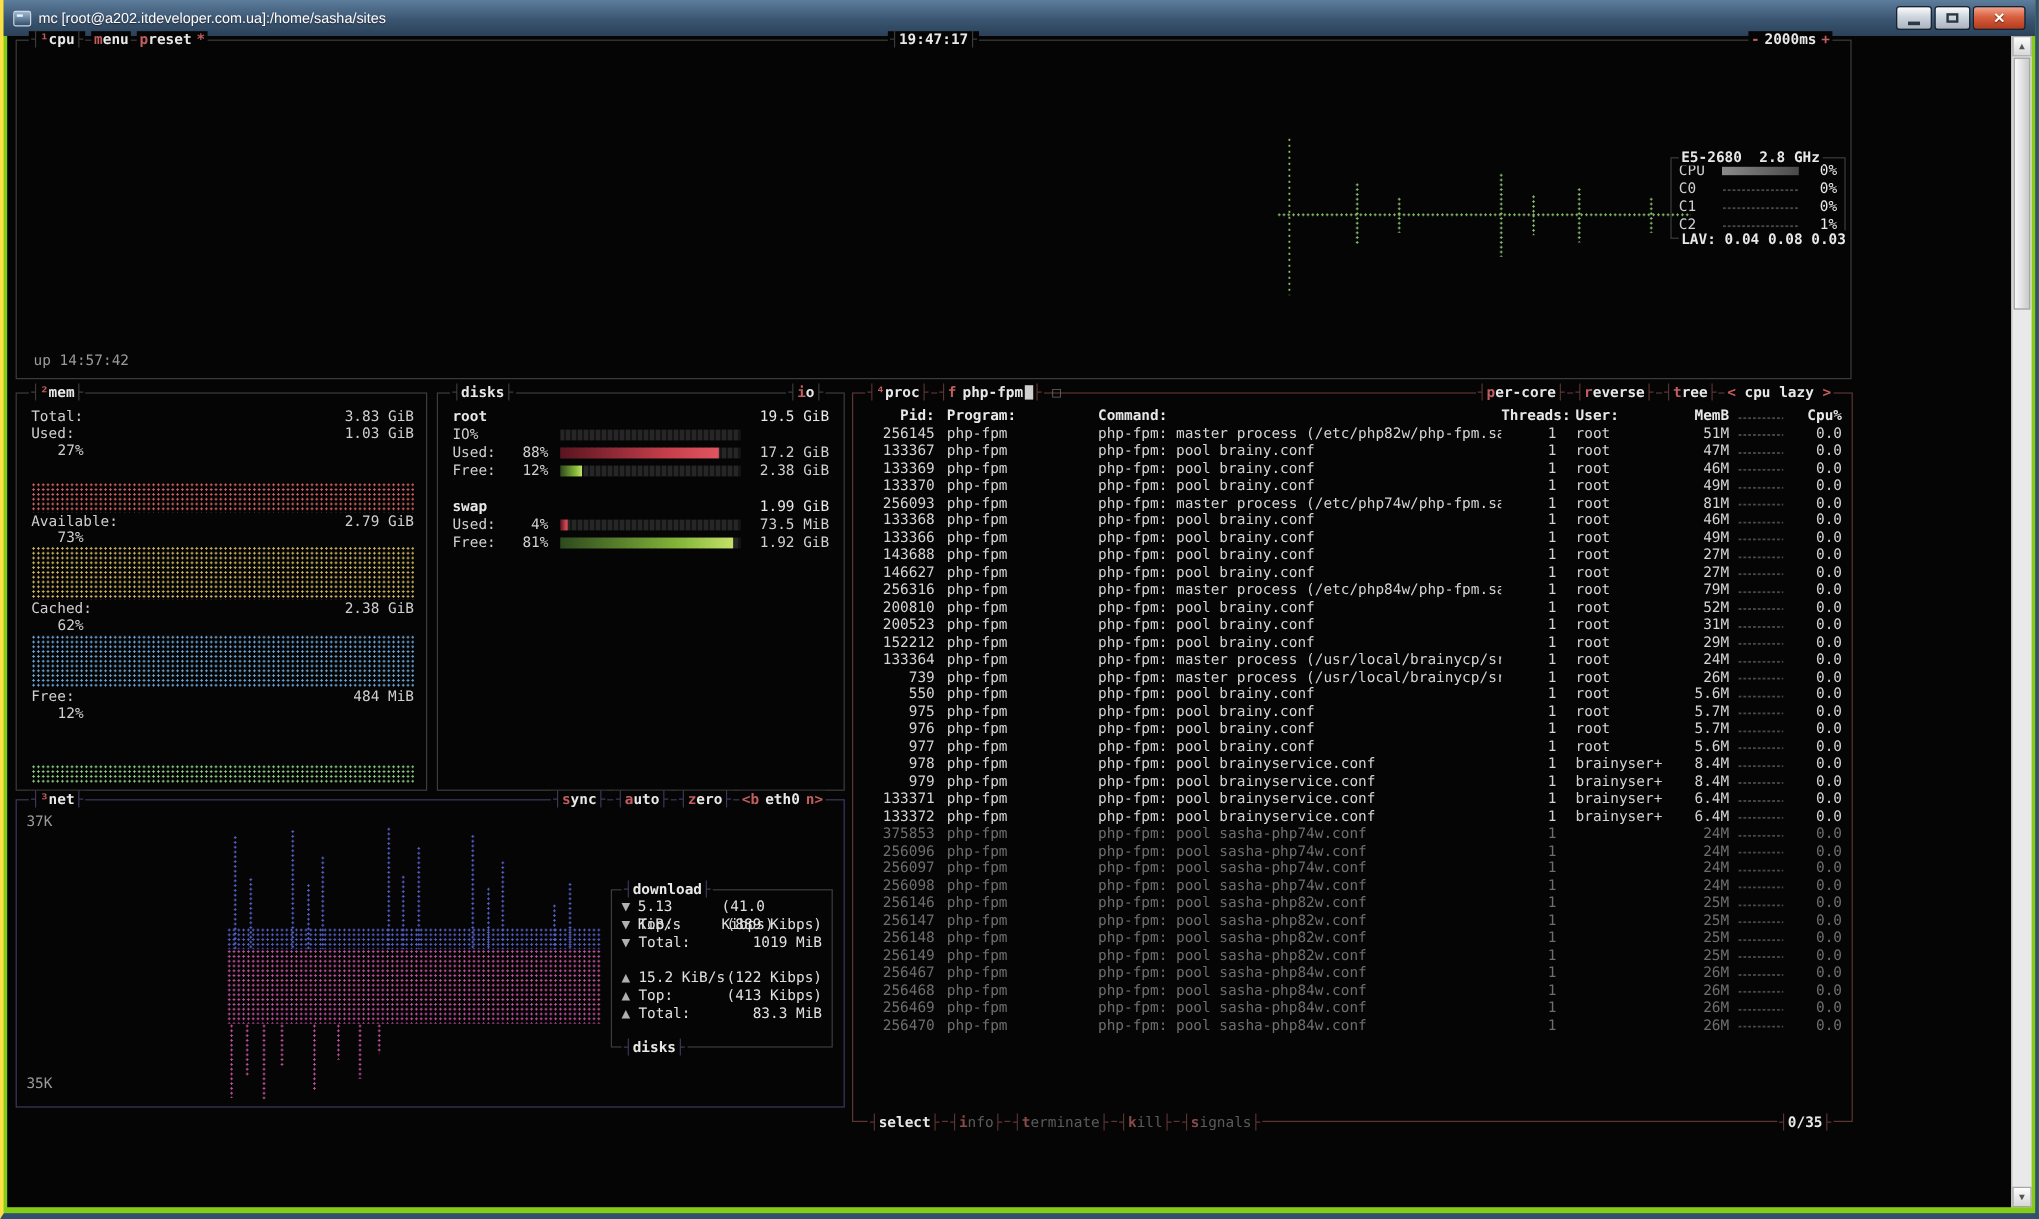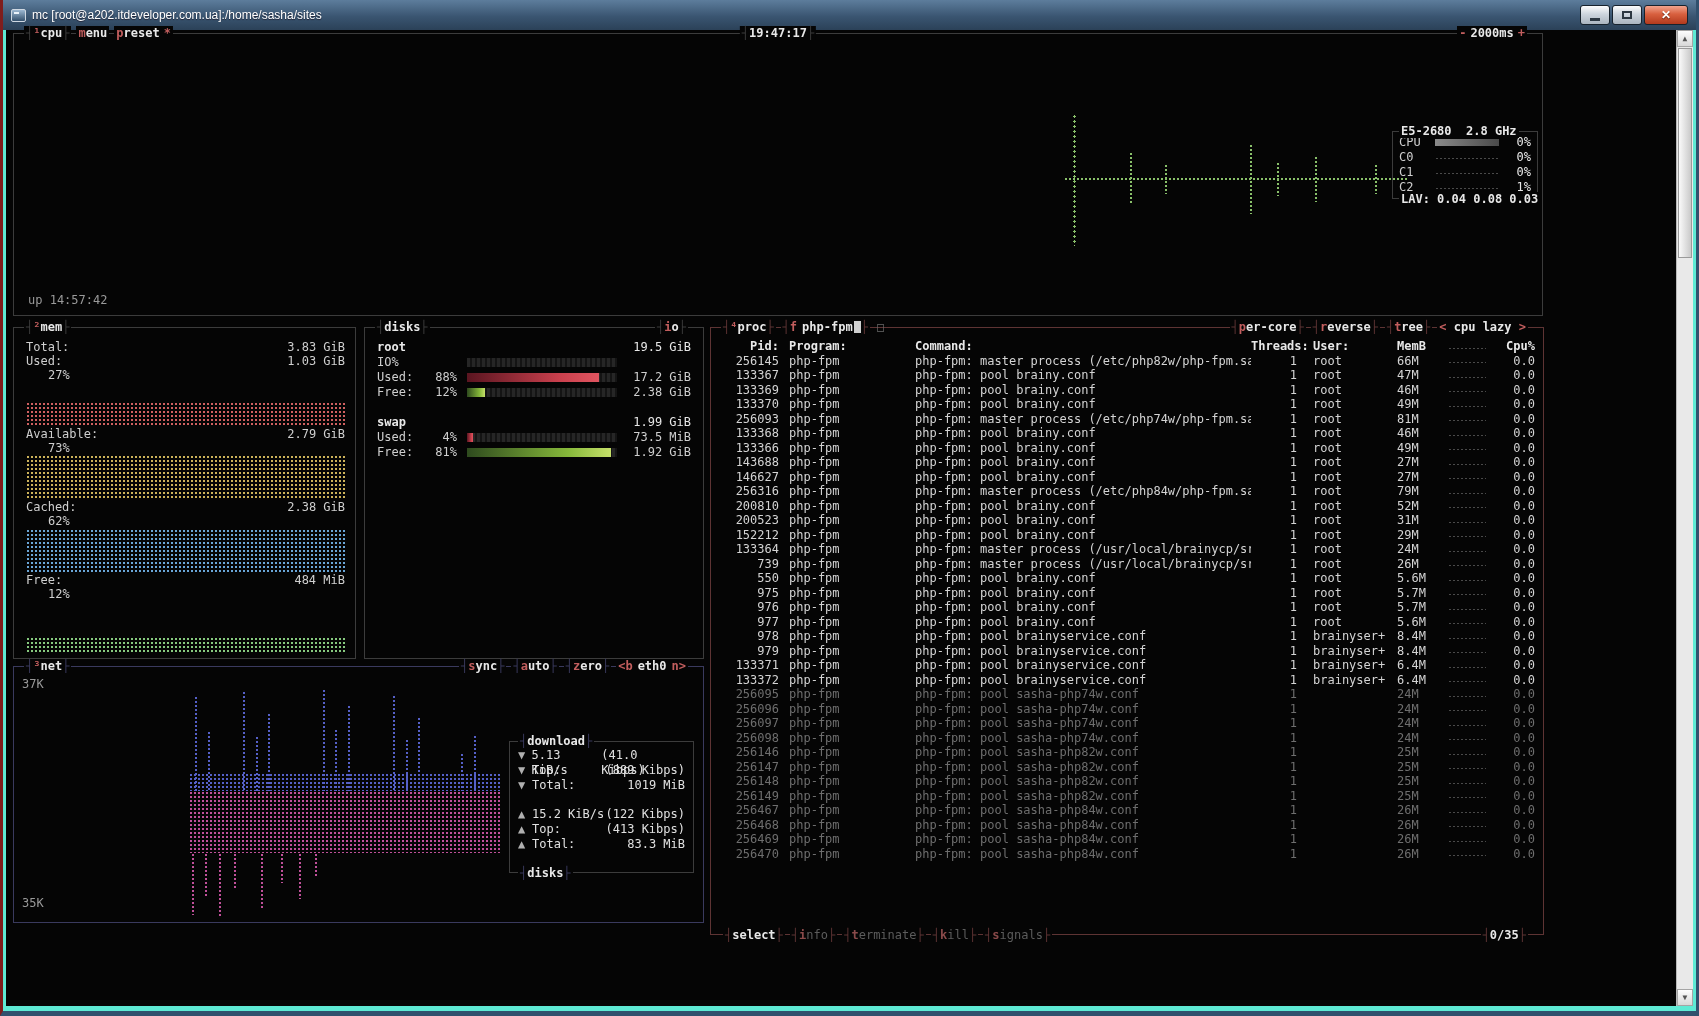--- a/index.html
+++ b/index.html
@@ -1,19 +1,19 @@
 <!DOCTYPE html>
 <html><head>
 <meta charset="utf-8">
 <style>
   *{margin:0;padding:0;box-sizing:border-box}
   html,body{width:1699px;height:1016px;background:#000;overflow:hidden}
   body{font-family:"DejaVu Sans Mono",monospace;font-size:12px;color:#cfcfcf}
 
-  .window{position:absolute;inset:0;background:#5eead4;border-left:3px solid #7f1d1d;border-right:3px solid #31506d;border-bottom:5px solid #31506d}
+  .window{position:absolute;inset:0;background:#84cc16;border-left:3px solid #fde047;border-right:3px solid #31506d;border-bottom:5px solid #31506d}
 
   
   .titlebar{position:absolute;left:0;top:0;right:0;height:30px;
     background:linear-gradient(#5d7d9c,#3a5571 55%,#2b4158);
     display:flex;align-items:center;padding:0 8px;
     font-family:"Liberation Sans",sans-serif;font-size:12px;color:#fff}
   .app-icon{width:15px;height:13px;margin-right:6px;border:1px solid #cfd8e2;border-radius:2px;
     background:linear-gradient(#9db8d2,#33506c);position:relative}
   .app-icon::after{content:"";position:absolute;left:2px;top:2px;width:5px;height:2px;background:#eaf2fa}
   .title-text{flex:1;white-space:nowrap;overflow:hidden;text-shadow:0 1px 1px #223}
@@ -111,21 +111,21 @@
   .ptable{position:absolute;left:8px;top:11px;right:6px;bottom:16px;overflow:hidden}
   .phead,.prow{display:flex;height:14.5px;line-height:14.5px;white-space:pre}
   .phead{font-weight:bold;color:#e8e8e8}
   .prow{color:#d4d4d4}
   .prow.dim{color:#6e6e6e}
   .c-pid{width:60px;text-align:right}
   .c-prog{width:130px;padding-left:10px;overflow:hidden}
   .c-cmd{flex:1;padding-left:6px;overflow:hidden}
   .c-thr{width:46px;text-align:right}
   .c-user{width:100px;padding-left:16px;overflow:hidden}
-  .c-mem{width:44px;text-align:left}
+  .c-mem{width:44px;text-align:right}
   .c-dots{width:52px;position:relative}
   .c-dots::after{content:"";position:absolute;left:7px;right:7px;bottom:4px;height:3px;
     background-image:radial-gradient(circle,#4a4a4a 35%,transparent 40%);background-size:4px 3px}
   .c-cpu{width:44px;text-align:right;padding-right:2px}
   .foot-chip{color:#5c5c5c}
   .foot-chip .fhot{color:#8a4a4a;font-weight:bold}
   .foot-chip.bright{color:#e8e8e8;font-weight:bold}
   .foot-chip.bright .fhot{color:#c25e5e}
   .count-chip b{color:#e8e8e8}
 
@@ -490,21 +490,21 @@
           <span class="c-cpu">Cpu%</span>
         </div>
         <div>
 
         <div class="prow">
               <span class="c-pid">256145</span>
               <span class="c-prog">php-fpm</span>
               <span class="c-cmd">php-fpm: master process (/etc/php82w/php-fpm.sasha.</span>
               <span class="c-thr">1</span>
               <span class="c-user">root</span>
-              <span class="c-mem">66M</span>
+              <span class="c-mem">51M</span>
               <span class="c-dots"></span>
               <span class="c-cpu">0.0</span>
             </div>
             <div class="prow">
               <span class="c-pid">133367</span>
               <span class="c-prog">php-fpm</span>
               <span class="c-cmd">php-fpm: pool brainy.conf</span>
               <span class="c-thr">1</span>
               <span class="c-user">root</span>
               <span class="c-mem">47M</span>
@@ -715,21 +715,21 @@
               <span class="c-pid">133372</span>
               <span class="c-prog">php-fpm</span>
               <span class="c-cmd">php-fpm: pool brainyservice.conf</span>
               <span class="c-thr">1</span>
               <span class="c-user">brainyser+</span>
               <span class="c-mem">6.4M</span>
               <span class="c-dots"></span>
               <span class="c-cpu">0.0</span>
             </div>
             <div class="prow dim">
-              <span class="c-pid">256095</span>
+              <span class="c-pid">375853</span>
               <span class="c-prog">php-fpm</span>
               <span class="c-cmd">php-fpm: pool sasha-php74w.conf</span>
               <span class="c-thr">1</span>
               <span class="c-user"></span>
               <span class="c-mem">24M</span>
               <span class="c-dots"></span>
               <span class="c-cpu">0.0</span>
             </div>
             <div class="prow dim">
               <span class="c-pid">256096</span>

